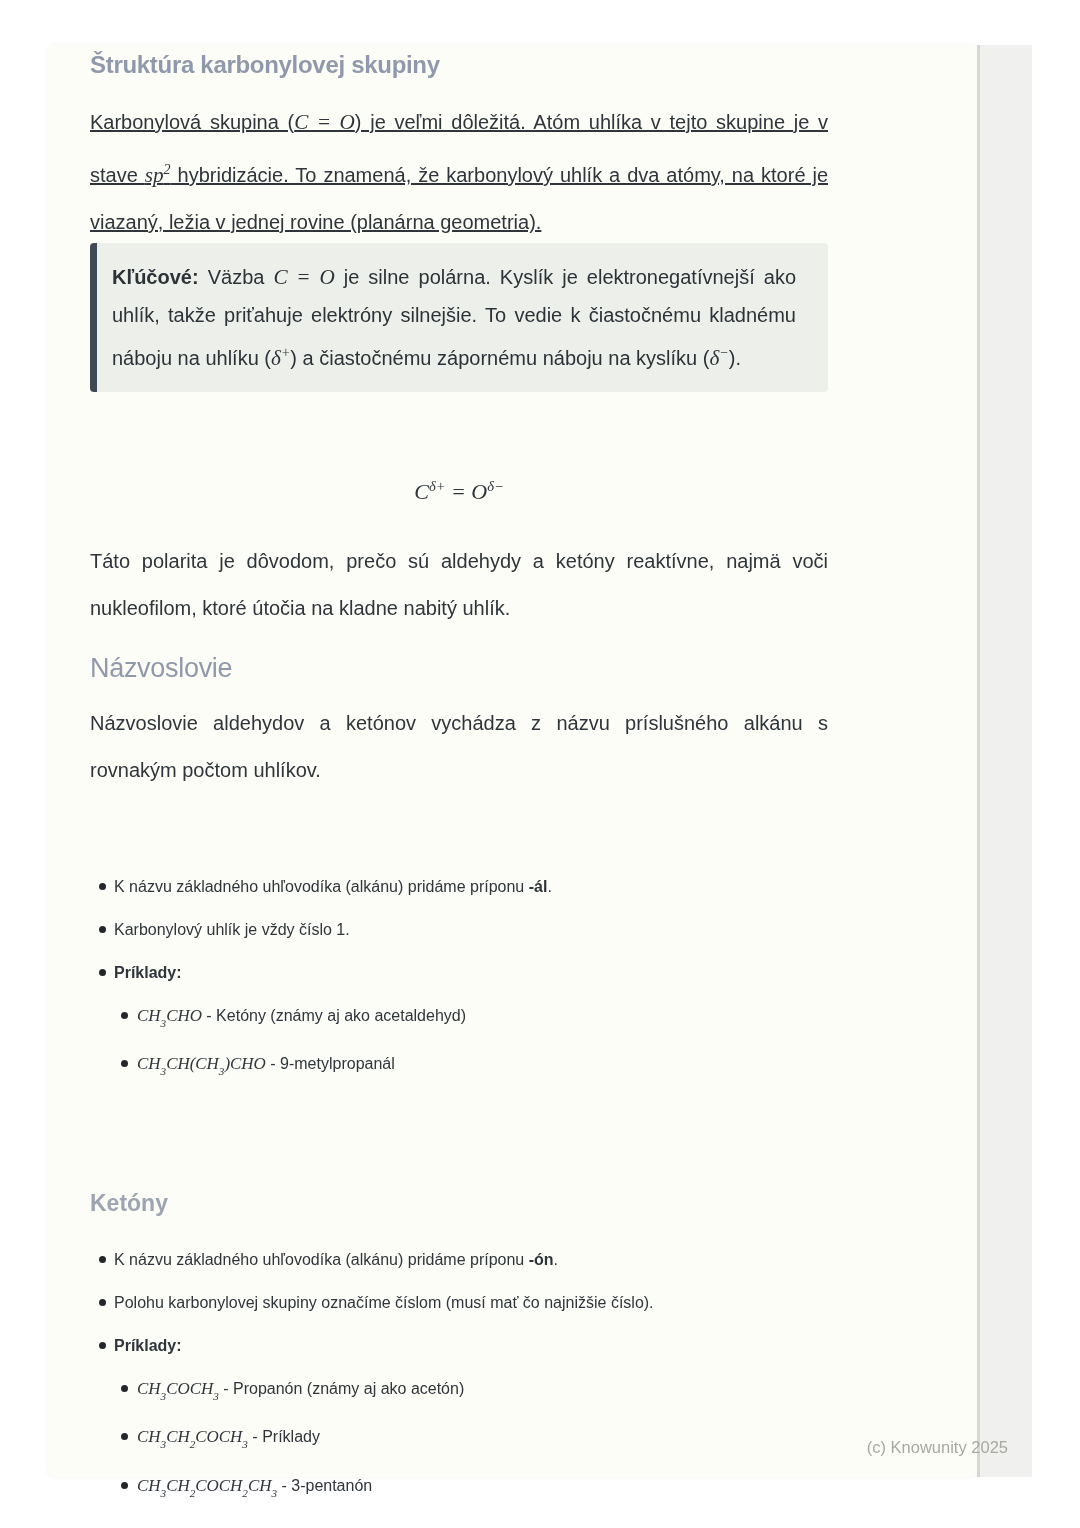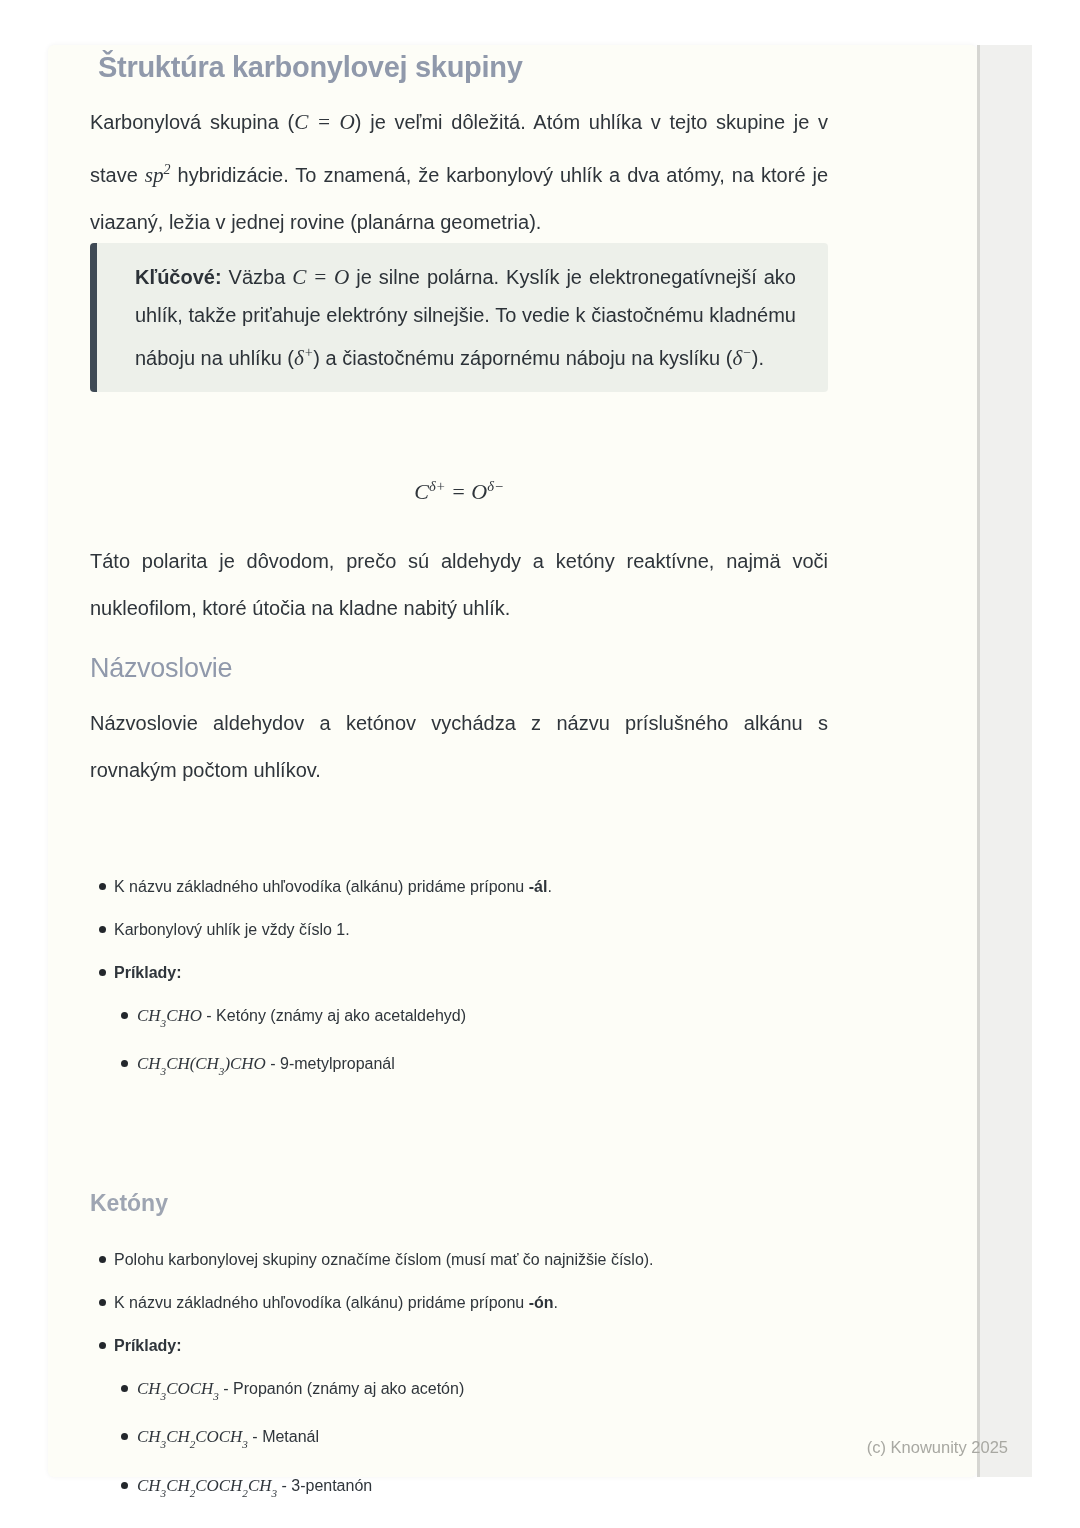--- a/index.html
+++ b/index.html
@@ -21,37 +21,37 @@
   }
   .strip {
     position:absolute; left:977px; top:45px;
     width:55px; height:1432px;
     background:#f0f0ee;
     border-left:3px solid #d6d6d2;
   }
   .content { position:absolute; left:42px; top:0; width:738px; height:100%; }
   .content > * { position:absolute; width:738px; }
 
-  h1 { top:6px; font-size:29px; font-weight:700; color:#9099ab; letter-spacing:-0.3px;margin-left:8px; }
+  h1 { top:6px; font-size:24px; font-weight:700; color:#9099ab; letter-spacing:-0.3px; }
   h2 { top:608px; font-size:27px; font-weight:400; color:#9099ab; letter-spacing:-0.3px; }
   h3 { font-size:23px; font-weight:700; color:#9ea5b2; }
   .h3a { top:775px; }
   .h3b { top:1145px; }
 
   .para { font-size:20px; line-height:47px; text-align:justify; color:#2f353b; }
-  .p1 { top:54px; }
+  .p1 { top:54px;text-decoration:underline; }
   .p2 { top:493px; }
   .p3 { top:655px; }
 
   .callout {
     top:198px;
     background:#edf0ea;
     border-left:7px solid #3f4a55;
     border-radius:4px;
-    padding:15px 32px 15px 38px;
+    padding:15px 32px 15px 15px;
   }
   .callout-text { font-size:20px; line-height:38px; text-align:justify; color:#2c3238; }
 
   .formula { top:426px; font-size:21px; line-height:30px; text-align:center; }
 
   .list { }
   .li { position:relative; font-size:16px; line-height:26px; margin-bottom:17px; color:#2f353b; }
   .li::before {
     content:""; position:absolute; top:9px;
     width:7px; height:7px; border-radius:50%; background:#23272c;
@@ -102,25 +102,25 @@
       <div class="li l1"><span class="seg-text">K názvu základného uhľovodíka (alkánu) pridáme príponu </span><span class="seg-bold">-ál</span><span class="seg-text">.</span></div>
       <div class="li l1"><span class="seg-text">Karbonylový uhlík je vždy číslo 1.</span></div>
       <div class="li l1"><span class="seg-bold">Príklady:</span></div>
       <div class="li l2"><span class="seg-math">CH<sub>3</sub></span><span class="seg-math">CHO</span><span class="seg-text"> - Ketóny (známy aj ako acetaldehyd)</span></div>
       <div class="li l2"><span class="seg-math">CH<sub>3</sub></span><span class="seg-math">CH(CH<sub>3</sub></span><span class="seg-math">)CHO</span><span class="seg-text"> - 9-metylpropanál</span></div>
     </div>
 
     <h3 class="h3b">Ketóny</h3>
 
     <div class="list ul2">
+      <div class="li l1"><span class="seg-text">K názvu základného uhľovodíka (alkánu) pridáme príponu </span><span class="seg-bold">-ón</span><span class="seg-text">.</span></div>
       <div class="li l1"><span class="seg-text">Polohu karbonylovej skupiny označíme číslom (musí mať čo najnižšie číslo).</span></div>
-      <div class="li l1"><span class="seg-text">K názvu základného uhľovodíka (alkánu) pridáme príponu </span><span class="seg-bold">-ón</span><span class="seg-text">.</span></div>
       <div class="li l1"><span class="seg-bold">Príklady:</span></div>
       <div class="li l2"><span class="seg-math">CH<sub>3</sub></span><span class="seg-math">COCH<sub>3</sub></span><span class="seg-text"> - Propanón (známy aj ako acetón)</span></div>
-      <div class="li l2"><span class="seg-math">CH<sub>3</sub></span><span class="seg-math">CH<sub>2</sub></span><span class="seg-math">COCH<sub>3</sub></span><span class="seg-text"> - Metanál</span></div>
+      <div class="li l2"><span class="seg-math">CH<sub>3</sub></span><span class="seg-math">CH<sub>2</sub></span><span class="seg-math">COCH<sub>3</sub></span><span class="seg-text"> - Príklady</span></div>
       <div class="li l2"><span class="seg-math">CH<sub>3</sub></span><span class="seg-math">CH<sub>2</sub></span><span class="seg-math">COCH<sub>2</sub></span><span class="seg-math">CH<sub>3</sub></span><span class="seg-text"> - 3-pentanón</span></div>
     </div>
 
   </div>
 </div>
 
 <div class="strip"></div>
 
 <div class="watermark">(c) Knowunity 2025</div>
 

